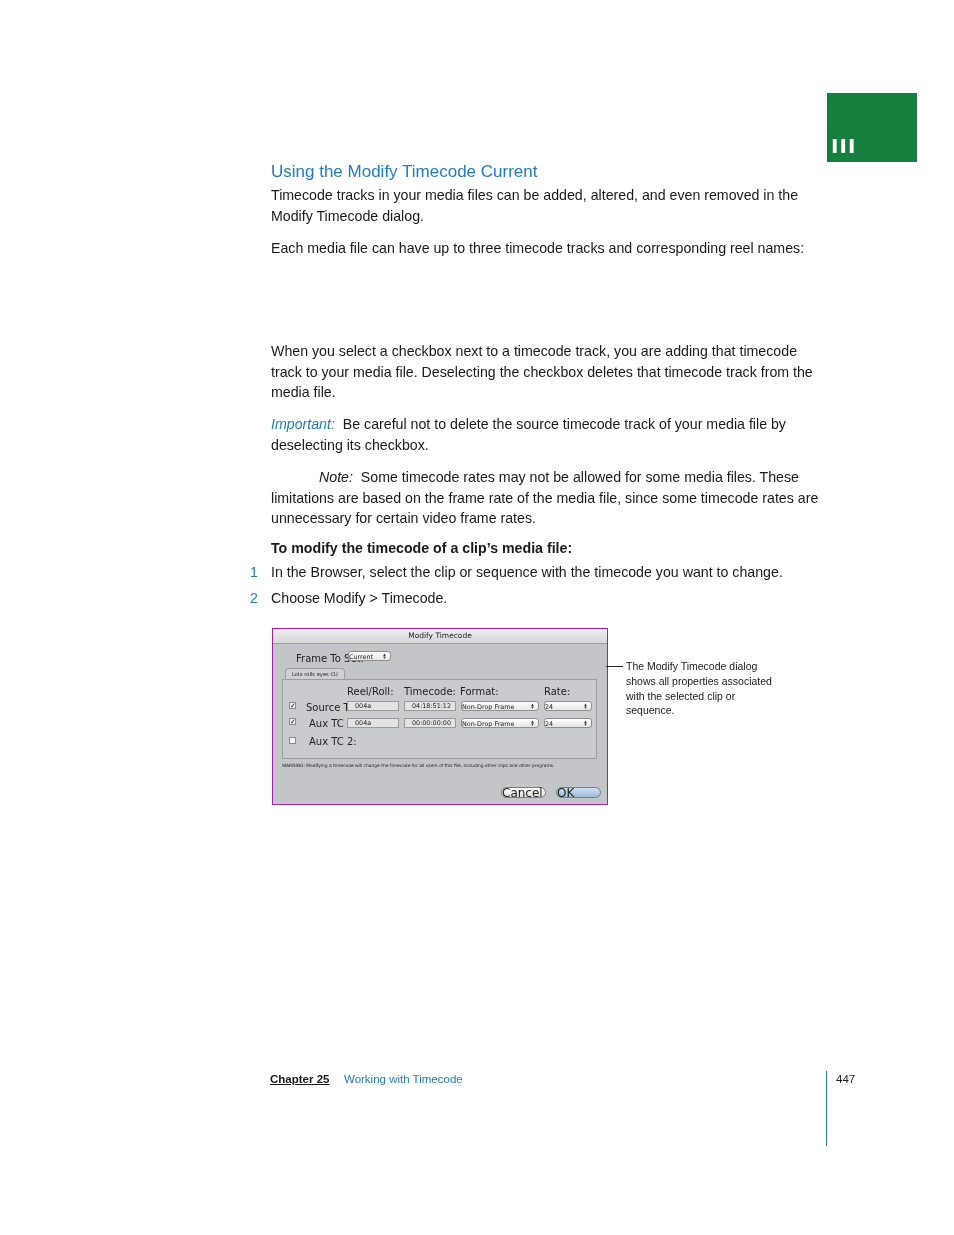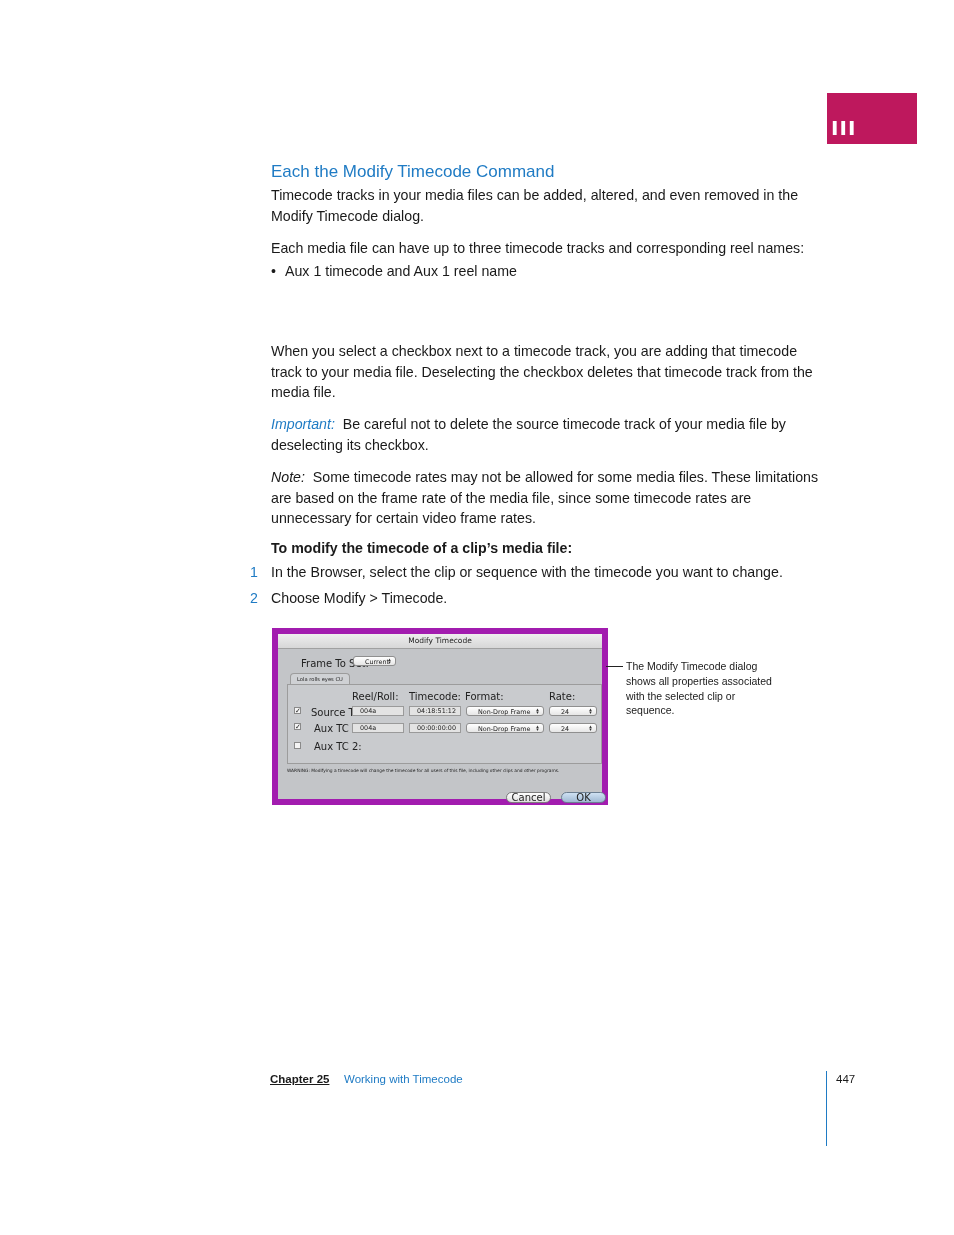--- a/index.html
+++ b/index.html
@@ -3,57 +3,57 @@
 <meta charset="utf-8">
 <style>
   html, body { margin: 0; padding: 0; }
   body {
     width: 954px; height: 1235px; position: relative; background: #ffffff;
     font-family: "Liberation Sans", "DejaVu Sans", sans-serif; color: #1a1a1a;
     overflow: hidden;
   }
   .abs { position: absolute; }
   .part-tab {
-    left: 827px; top: 93px; width: 90px; height: 51px; background: #be185d;
+    left: 827px; top: 93px; width: 90px; height: 69px; background: #15803d;
   }
   .part-tab span {
     position: absolute; left: 4px; bottom: 4px; color: #ffffff;
     font-family: "DejaVu Sans", sans-serif; font-weight: bold; font-size: 20px; letter-spacing: 1px;
   }
   .h1 { left: 271px; top: 162px; font-size: 17px; color: #1f7bc4; }
   .body-text { font-size: 14.2px; line-height: 20.5px; color: #1a1a1a; }
   .p1 { left: 271px; top: 185px; width: 560px; }
   .p2 { left: 271px; top: 238px; width: 560px; }
   .bullets { left: 271px; top: 261px; margin: 0; padding: 0; list-style: none; }
   .bullets li { height: 23.5px; line-height: 20px; }
   .bullets li .dot { display: inline-block; width: 14px; }
   .p3 { left: 271px; top: 341px; width: 560px; }
   .p4 { left: 271px; top: 414px; width: 560px; }
   .p5 { left: 271px; top: 467px; width: 560px; }
   .kw-important { color: #1f7bc4; font-style: italic; }
-  .kw-note { font-style: italic; }
+  .kw-note { font-style: italic; margin-left: 48px; }
   .proc-title { left: 271px; top: 540px; font-size: 14.2px; font-weight: bold; }
   .step { left: 250px; font-size: 14.2px; line-height: 20px; }
   .step .num { display: inline-block; width: 21px; color: #1f7bc4; }
 
   
   .dialog {
     left: 272px; top: 628px; width: 336px; height: 177px;
-    background: #c3c5c8; border: 6px solid #a21caf; box-sizing: border-box;
+    background: #c3c5c8; border: 1px solid #a21caf; box-sizing: border-box;
     font-family: "DejaVu Sans", sans-serif; color: #222;
   }
   .dlg-title {
     height: 14px; background: linear-gradient(#eeeeee, #d7d7d7);
     border-bottom: 1px solid #a0a0a0; text-align: center; font-size: 7.5px; line-height: 14px;
   }
   .dlg-small { font-size: 10px; }
   .popup {
     position: absolute; height: 10px; background: linear-gradient(#ffffff, #e6e6e6);
     border: 1px solid #8f8f8f; border-radius: 3px; font-size: 6.4px; line-height: 10px;
-    padding-left: 11px; box-sizing: border-box;
+    padding-left: 0; box-sizing: border-box;
   }
   .popup .arrows {
     position: absolute; right: 2px; top: 1px; width: 7px; height: 6px; font-size: 5px; line-height: 3px;
     text-align: center; color: #333;
   }
   .field {
     position: absolute; height: 10px; background: #e3e3e3; border: 1px solid #9a9a9a;
     font-size: 6.4px; line-height: 9px; padding: 0 7px; box-sizing: border-box;
   }
   .tabbox {
@@ -64,45 +64,44 @@
     position: absolute; left: 12px; top: 39px; height: 11px; padding: 0 6px;
     background: #cfd1d4; border: 1px solid #9c9c9c; border-bottom: none; border-radius: 4px 4px 0 0;
     font-size: 5.2px; line-height: 10px;
   }
   .cb {
     position: absolute; width: 7px; height: 7px; background: #f4f4f4; border: 1px solid #8a8a8a;
     font-size: 7px; line-height: 6px; text-align: center; box-sizing: border-box;
   }
   .btn {
     position: absolute; height: 11px; border: 1px solid #7d7d7d; border-radius: 6px;
-    background: linear-gradient(#ffffff, #dedede); font-size: 10px; line-height: 10px; text-align: center;
+    background: linear-gradient(#ffffff, #dedede); font-size: 12px; line-height: 10px; 
     box-sizing: border-box;
   }
   .btn.default { background: linear-gradient(#cfe1f3, #9fb9d3); border-color: #6c7f92; }
 
   .callout-line { left: 606px; top: 666px; width: 17px; height: 1px; background: #222; }
   .callout { left: 626px; top: 659px; width: 160px; font-size: 10.5px; line-height: 14.8px; color: #1a1a1a; }
 
   .footer-chapter { left: 270px; top: 1073px; font-size: 11.5px; font-weight: bold; text-decoration: underline; }
   .footer-title { left: 344px; top: 1073px; font-size: 11.5px; color: #1f7bc4; }
   .footer-rule { left: 826px; top: 1071px; width: 1px; height: 75px; background: #1f7bc4; }
   .footer-page { left: 836px; top: 1073px; font-size: 11.5px; }
 </style>
 </head>
 <body>
 
 <div class="abs part-tab">
   <span>III</span>
 </div>
 
-<div class="abs h1">Each the Modify Timecode Command</div>
+<div class="abs h1">Using the Modify Timecode Current</div>
 <div class="abs body-text p1">Timecode tracks in your media files can be added, altered, and even removed in the Modify Timecode dialog.</div>
 <div class="abs body-text p2">Each media file can have up to three timecode tracks and corresponding reel names:</div>
 <ul class="abs body-text bullets">
-  <li><span class="dot">•</span><span>Aux 1 timecode and Aux 1 reel name</span></li>
 </ul>
 <div class="abs body-text p3">When you select a checkbox next to a timecode track, you are adding that timecode track to your media file. Deselecting the checkbox deletes that timecode track from the media file.</div>
 <div class="abs body-text p4">
   <span class="kw-important">Important:</span>&nbsp;
   <span>Be careful not to delete the source timecode track of your media file by deselecting its checkbox.</span>
 </div>
 <div class="abs body-text p5">
   <span class="kw-note">Note:</span>&nbsp;
   <span>Some timecode rates may not be allowed for some media files. These limitations are based on the frame rate of the media file, since some timecode rates are unnecessary for certain video frame rates.</span>
 </div>

